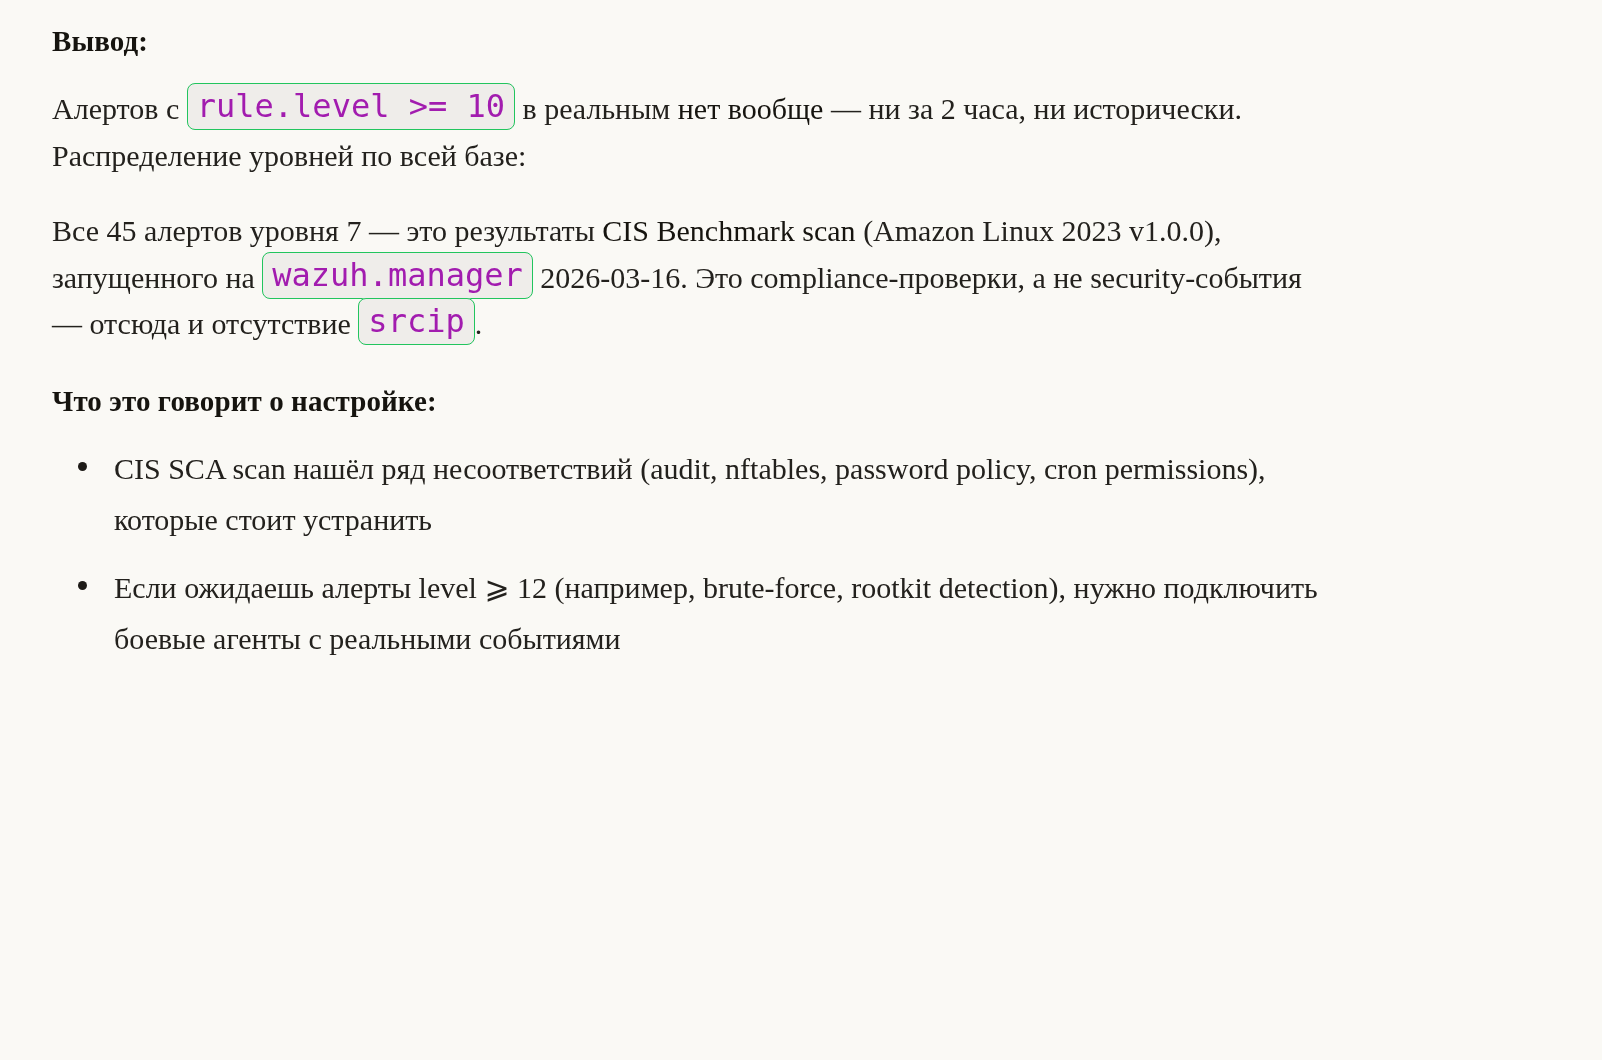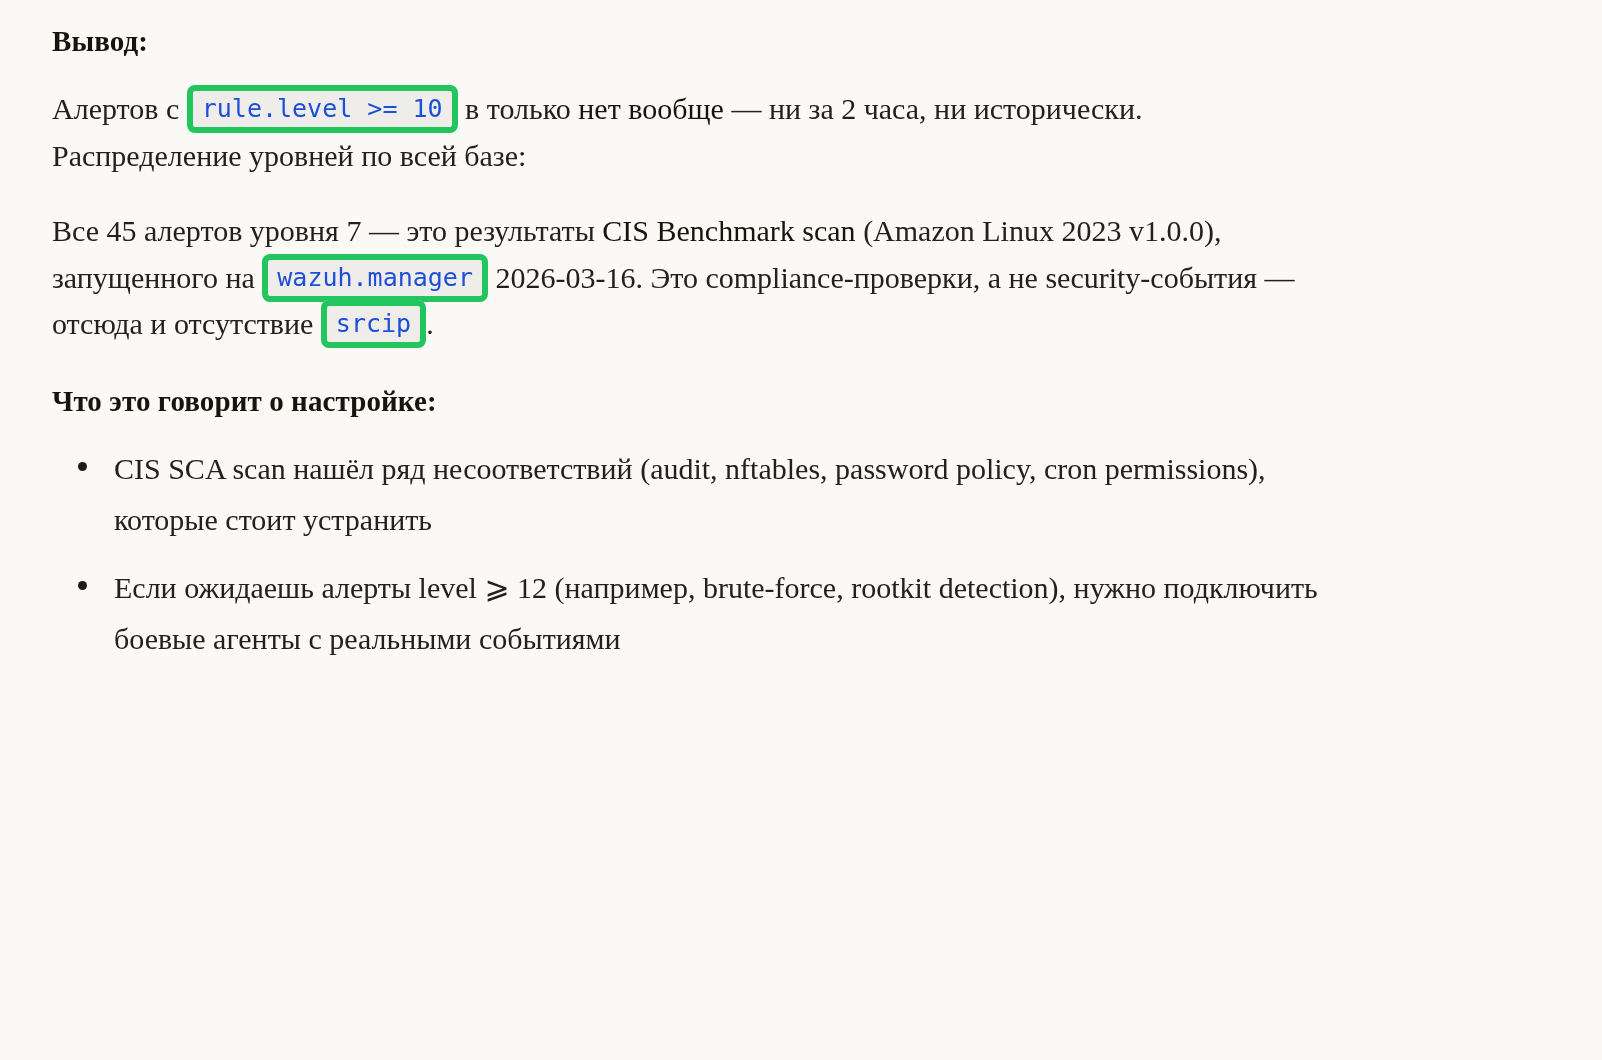--- a/index.html
+++ b/index.html
@@ -77,42 +77,42 @@
     border-radius: 50%;
     background: #1d1b17;
   }
   ul.bullets.levels li { margin-bottom: 12px; }
   ul.bullets.reasons { margin-top: 22px; }
   ul.bullets.reasons li { margin-bottom: 16px; line-height: 1.72; }
 
   
   code.chip {
     font-family: "DejaVu Sans Mono", "Liberation Mono", monospace;
-    font-size: 25px;
-    color: #1d4ed8;
+    font-size: 32px;
+    color: #a21caf;
     background: #efedea;
-    border: 6px solid #22c55e;
+    border: 1px solid #22c55e;
     border-radius: 8px;
     padding: 3px 9px 4px 9px;
     white-space: pre;
     vertical-align: 2px;
     line-height: 1;
   }
 
   .dash { letter-spacing: 0.5px; }
 </style>
 </head>
 <body>
 
 <div class="page">
 
   <h2 class="heading first">Вывод:</h2>
 
   <p class="para">
-    <span>Алертов с </span><code class="chip">rule.level &gt;= 10</code><span> в только </span><b>нет вообще</b><span> — ни за 2 часа, ни исторически. Распределение уровней по всей базе:</span>
+    <span>Алертов с </span><code class="chip">rule.level &gt;= 10</code><span> в реальным </span><b>нет вообще</b><span> — ни за 2 часа, ни исторически. Распределение уровней по всей базе:</span>
   </p>
 
 
   <p class="para tight">
     <span>Все 45 алертов уровня 7 — это результаты </span><b>CIS Benchmark scan</b><span> (Amazon Linux 2023 v1.0.0), запущенного на </span><code class="chip">wazuh.manager</code><span> 2026-03-16. Это compliance-проверки, а не security-события — отсюда и отсутствие </span><code class="chip">srcip</code><span>.</span>
   </p>
 
   <h2 class="heading second">Что это говорит о настройке:</h2>
 
   <ul class="bullets reasons">

